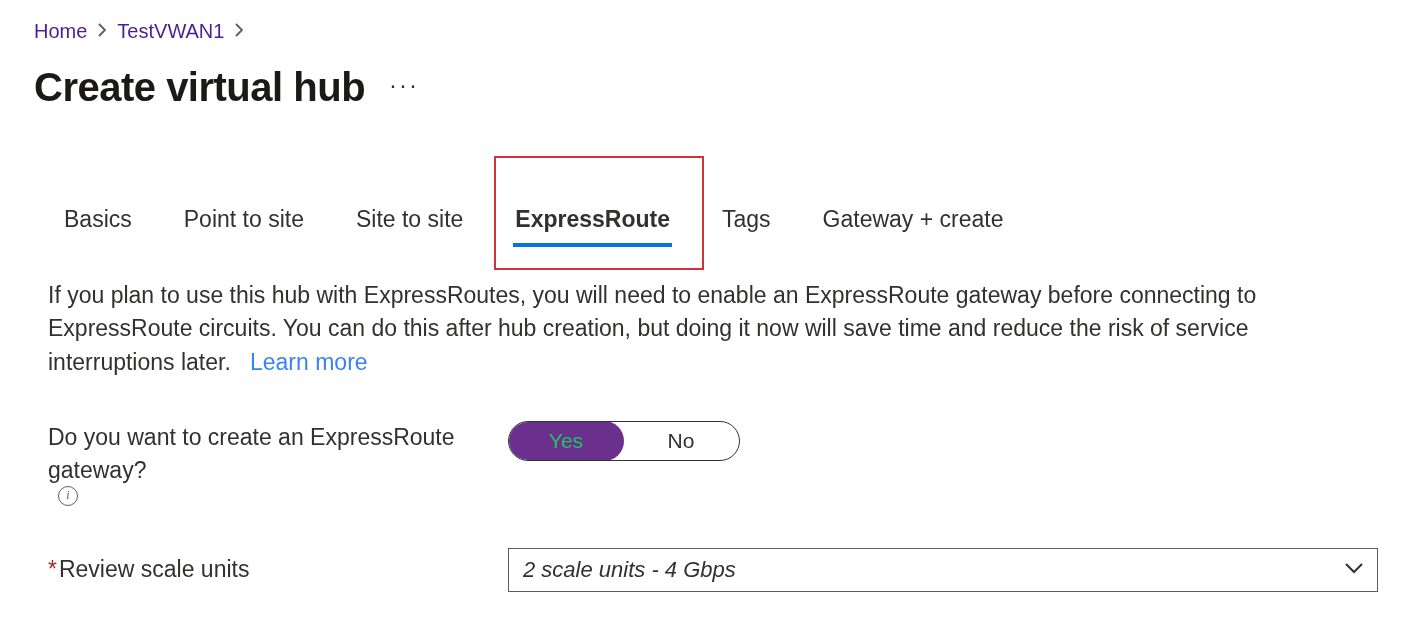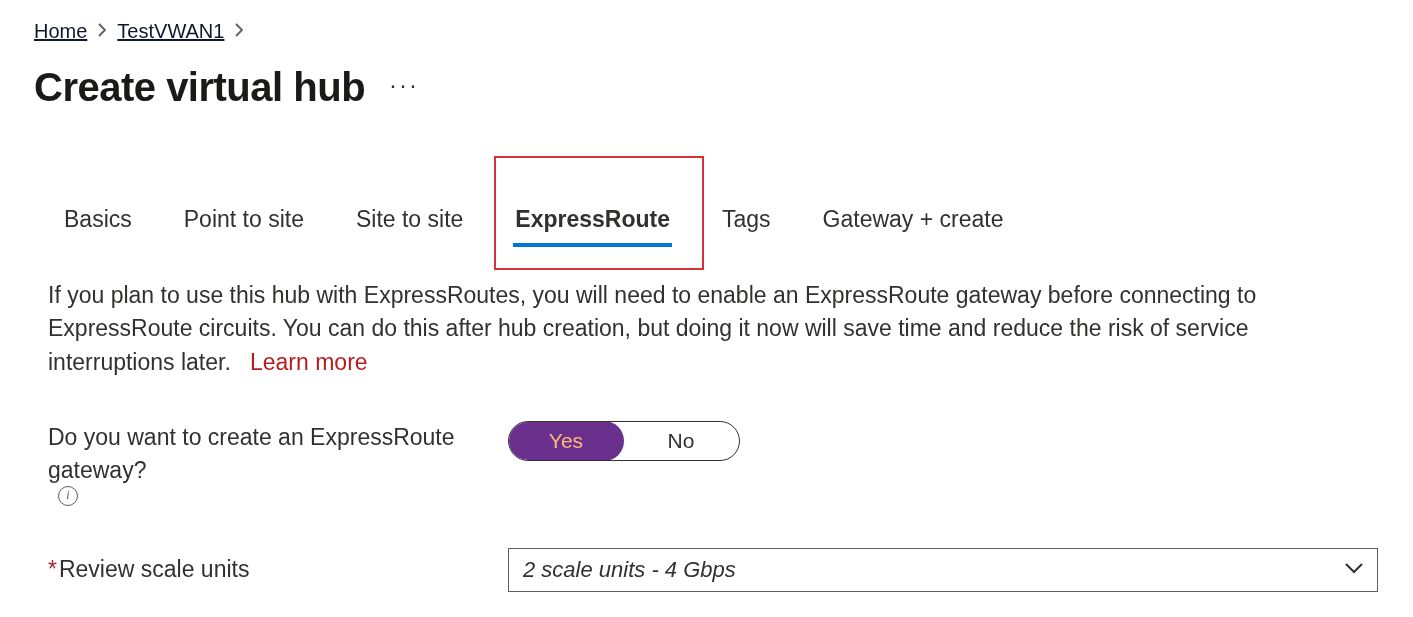--- a/index.html
+++ b/index.html
@@ -11,23 +11,22 @@
       width: 1413px;
     }
     .breadcrumb {
       display: flex;
       align-items: center;
       gap: 10px;
       font-size: 20px;
       margin-bottom: 22px;
     }
     .breadcrumb .crumb {
-      color: #0f172a;
-      cursor: pointer;
-      text-decoration: underline;
+      color: #4c1d95;
+      cursor: pointer;
     }
     .breadcrumb .chevron {
       color: #605e5c;
       font-size: 16px;
     }
     .page-title-row {
       display: flex;
       align-items: flex-start;
       gap: 24px;
       margin-bottom: 90px;
@@ -77,21 +76,21 @@
     }
     .desc {
       font-size: 23px;
       color: #323130;
       line-height: 1.45;
       margin-bottom: 42px;
       padding-left: 14px;
       max-width: 1250px;
     }
     .learn-more {
-      color: #b91c1c;
+      color: #3b82f6;
       cursor: pointer;
     }
     .form-row {
       display: flex;
       align-items: flex-start;
       padding-left: 14px;
       margin-bottom: 40px;
     }
     .form-label-col {
       width: 460px;
@@ -139,21 +138,21 @@
     }
     .toggle-opt {
       flex: 1;
       text-align: center;
       font-size: 21px;
       color: #323130;
       padding: 4px 0;
     }
     .toggle-opt.selected {
       background: #6b2f8e;
-      color: #fdba74;
+      color: #22c55e;
       border-radius: 999px;
       margin: -1px;
       height: calc(100% + 2px);
       display: flex;
       align-items: center;
       justify-content: center;
     }
     .select-wrap {
       position: relative;
       flex: 1;

